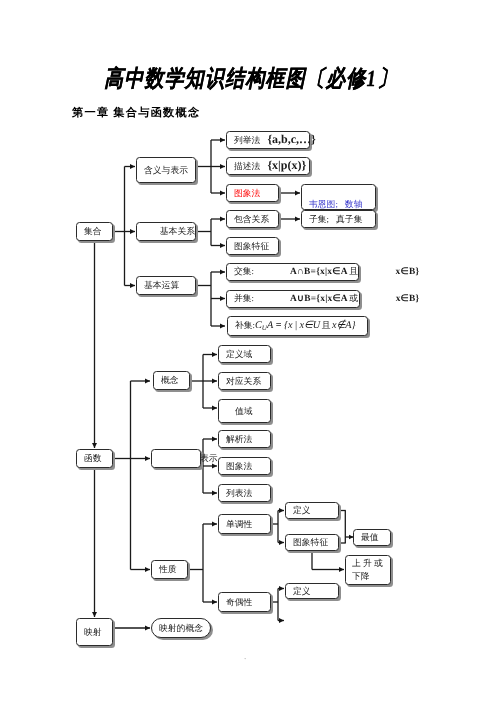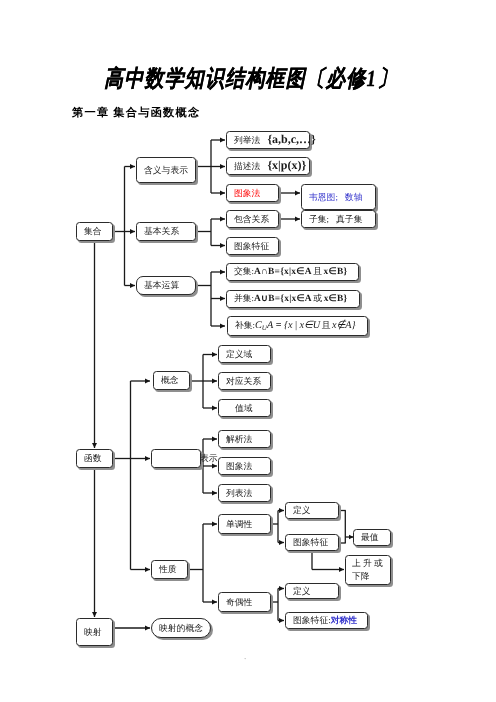--- a/index.html
+++ b/index.html
@@ -26,21 +26,21 @@
   .gap{display:inline-block;width:7px;}
   .gap2{display:inline-block;width:4px;}
   .bsm{font-weight:bold;font-size:12px;}
   .red{color:#ff0000;}
   .bd{font-weight:bold;}
   .pagemark{position:absolute;left:244px;top:651px;font-size:9px;color:#a8a8a8;}
   .blue{color:#3333cc;}
   .mth{font-style:italic;font-size:10.2px;}
   .cjk{font-size:8.8px;font-style:normal;}
   .qie{padding:0 1.5px;}
-  .lat{font-weight:bold;font-size:9.4px;letter-spacing:0.25px;}
+  .lat{font-weight:bold;font-size:9.4px;letter-spacing:0.25px;margin-left:36px;}
   .sb{font-size:7px;vertical-align:-2px;}
   .eq{font-style:normal;font-weight:bold;padding:0 2.5px;}
   .bar{padding:0 2px;}
 </style>
 </head>
 <body>
 
 <div id="page">
 
   <div class="title"><span>高中数学知识结构框图〔必修1〕</span></div>
@@ -136,37 +136,37 @@
   <div class="box" style="left:76px;top:449px;width:37px;height:19px;">
       <span>函数</span>
     </div>
   <div class="box" style="left:76px;top:618px;width:37px;height:28px;">
       <span>映射</span>
     </div>
 
   <div class="box" style="left:136px;top:157px;width:60px;height:26px;">
       <span>含义与表示</span>
     </div>
-  <div class="box" style="left:136px;top:222px;width:60px;height:19px;">
+  <div class="box" style="left:136px;top:222px;width:60px;height:19px;justify-content:flex-end;">
       <span>基本关系</span>
     </div>
-  <div class="box" style="left:136px;top:276px;width:60px;height:19px;border-radius:7px;">
+  <div class="box" style="left:136px;top:276px;width:60px;height:19px;">
       <span>基本运算</span>
     </div>
 
   <div class="box" style="left:226px;top:131px;width:84px;height:18px;">
       <span><span>列举法</span><span class="gap"></span><span class="bsm">{a,b,c,…}</span></span>
     </div>
   <div class="box" style="left:226px;top:157px;width:84px;height:18px;">
       <span><span>描述法</span><span class="gap"></span><span class="bsm">{x|p(x)}</span></span>
     </div>
   <div class="box" style="left:226px;top:184px;width:53px;height:18px;">
       <span class="red">图象法</span>
     </div>
-  <div class="box" style="left:301px;top:184px;width:75px;height:26px;">
+  <div class="box" style="left:301px;top:184px;width:75px;height:26px;align-items:flex-end;">
       <span class="blue"><span>韦恩图;</span><span class="gap"></span><span>数轴</span></span>
     </div>
   <div class="box" style="left:226px;top:210px;width:53px;height:18px;">
       <span>包含关系</span>
     </div>
   <div class="box" style="left:301px;top:210px;width:75px;height:18px;">
       <span><span>子集;</span><span class="gap"></span><span>真子集</span></span>
     </div>
   <div class="box" style="left:226px;top:237px;width:53px;height:18px;">
       <span>图象特征</span>
@@ -190,21 +190,21 @@
   <div class="box" style="left:151px;top:560px;width:37px;height:19px;">
       <span>性质</span>
     </div>
 
   <div class="box" style="left:218px;top:345px;width:53px;height:18px;">
       <span>定义域</span>
     </div>
   <div class="box" style="left:218px;top:372px;width:53px;height:18px;">
       <span>对应关系</span>
     </div>
-  <div class="box" style="left:218px;top:399px;width:53px;height:18px;padding-left:16px;">
+  <div class="box" style="left:218px;top:399px;width:53px;height:24px;padding-left:16px;">
       <span>值域</span>
     </div>
   <div class="box" style="left:218px;top:430px;width:53px;height:18px;">
       <span>解析法</span>
     </div>
   <div class="box" style="left:218px;top:457px;width:53px;height:18px;">
       <span>图象法</span>
     </div>
   <div class="box" style="left:218px;top:484px;width:53px;height:18px;">
       <span>列表法</span>
@@ -226,23 +226,20 @@
   <div class="box" style="left:353px;top:529px;width:38px;height:17px;">
       <span>最值</span>
     </div>
   <div class="box" style="left:345px;top:555px;width:46px;height:30px;flex-direction:column;justify-content:center;align-items:flex-start;padding-left:6px;line-height:1.5;">
       <span>上 升 或</span>
       <span>下降</span>
     </div>
   <div class="box" style="left:285px;top:583px;width:54px;height:16px;">
       <span>定义</span>
     </div>
-  <div class="box" style="left:285px;top:612px;width:83px;height:17px;">
-      <span><span>图象特征:</span><span class="blue bd">对称性</span></span>
-    </div>
 
   <div class="pagemark">.</div>
 
   <div class="box" style="left:151px;top:618px;width:60px;height:20px;border-radius:10px;">
       <span>映射的概念</span>
     </div>
 
 </div>
 
 </body></html>

